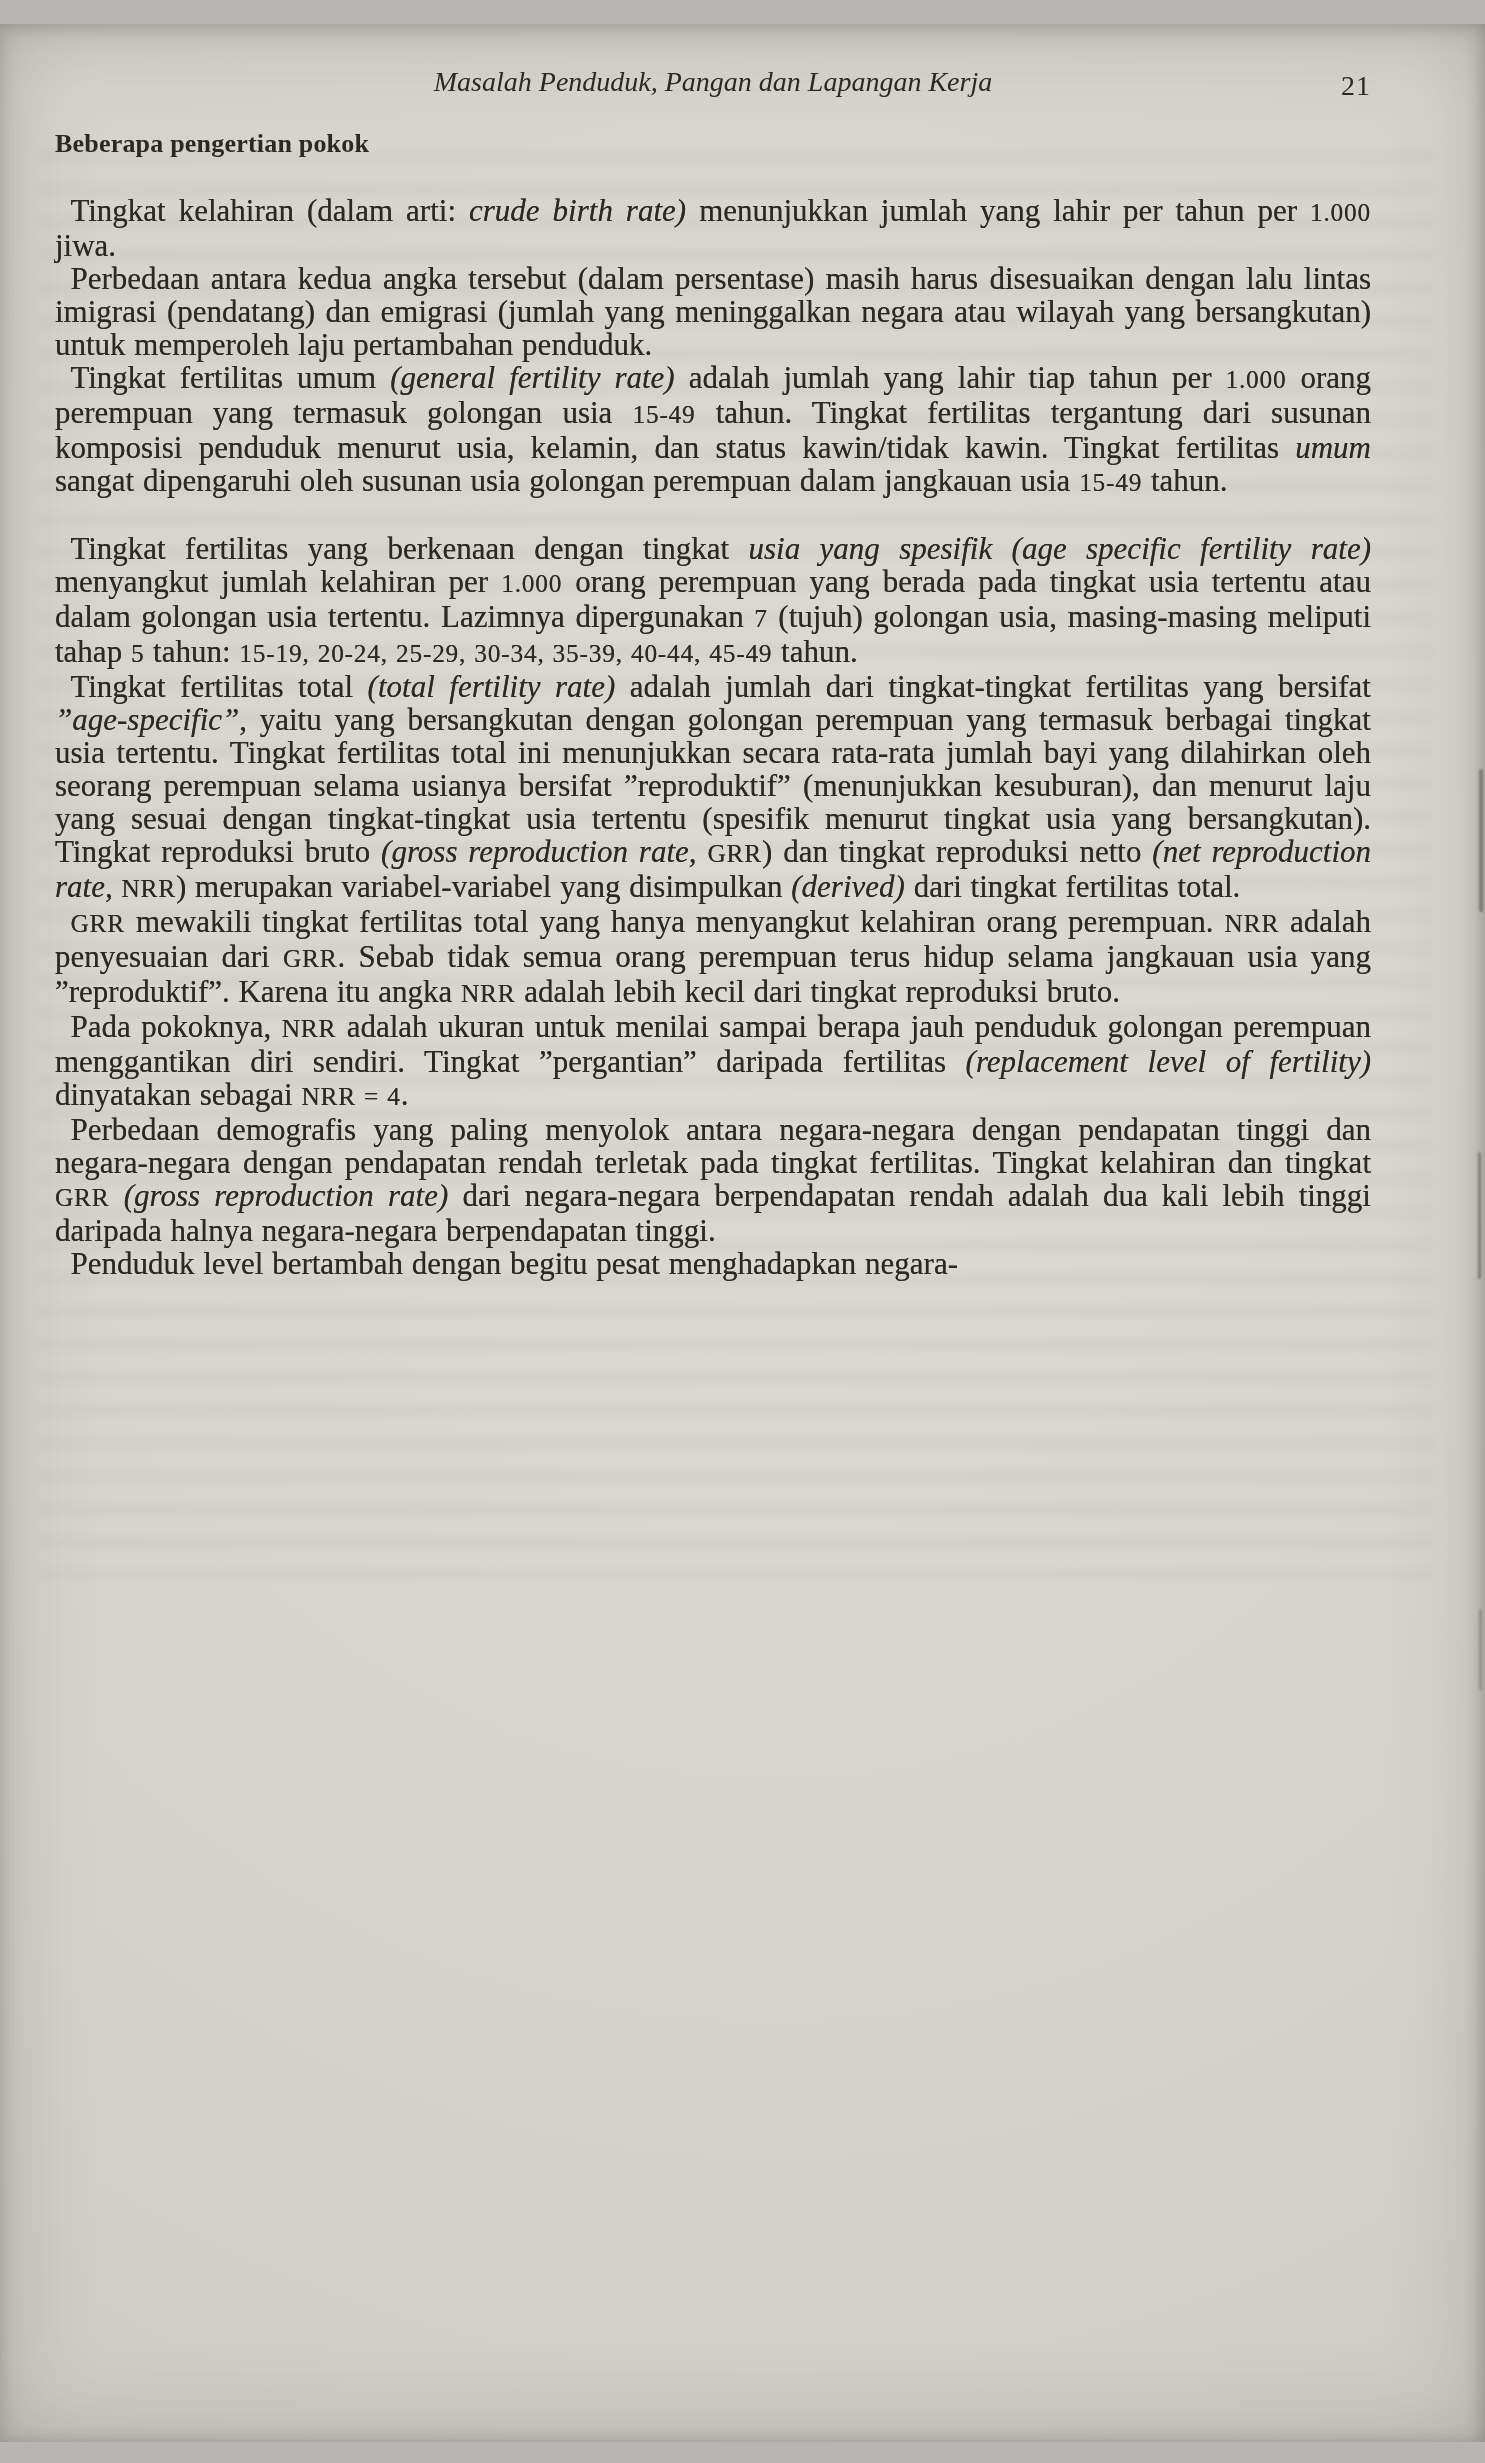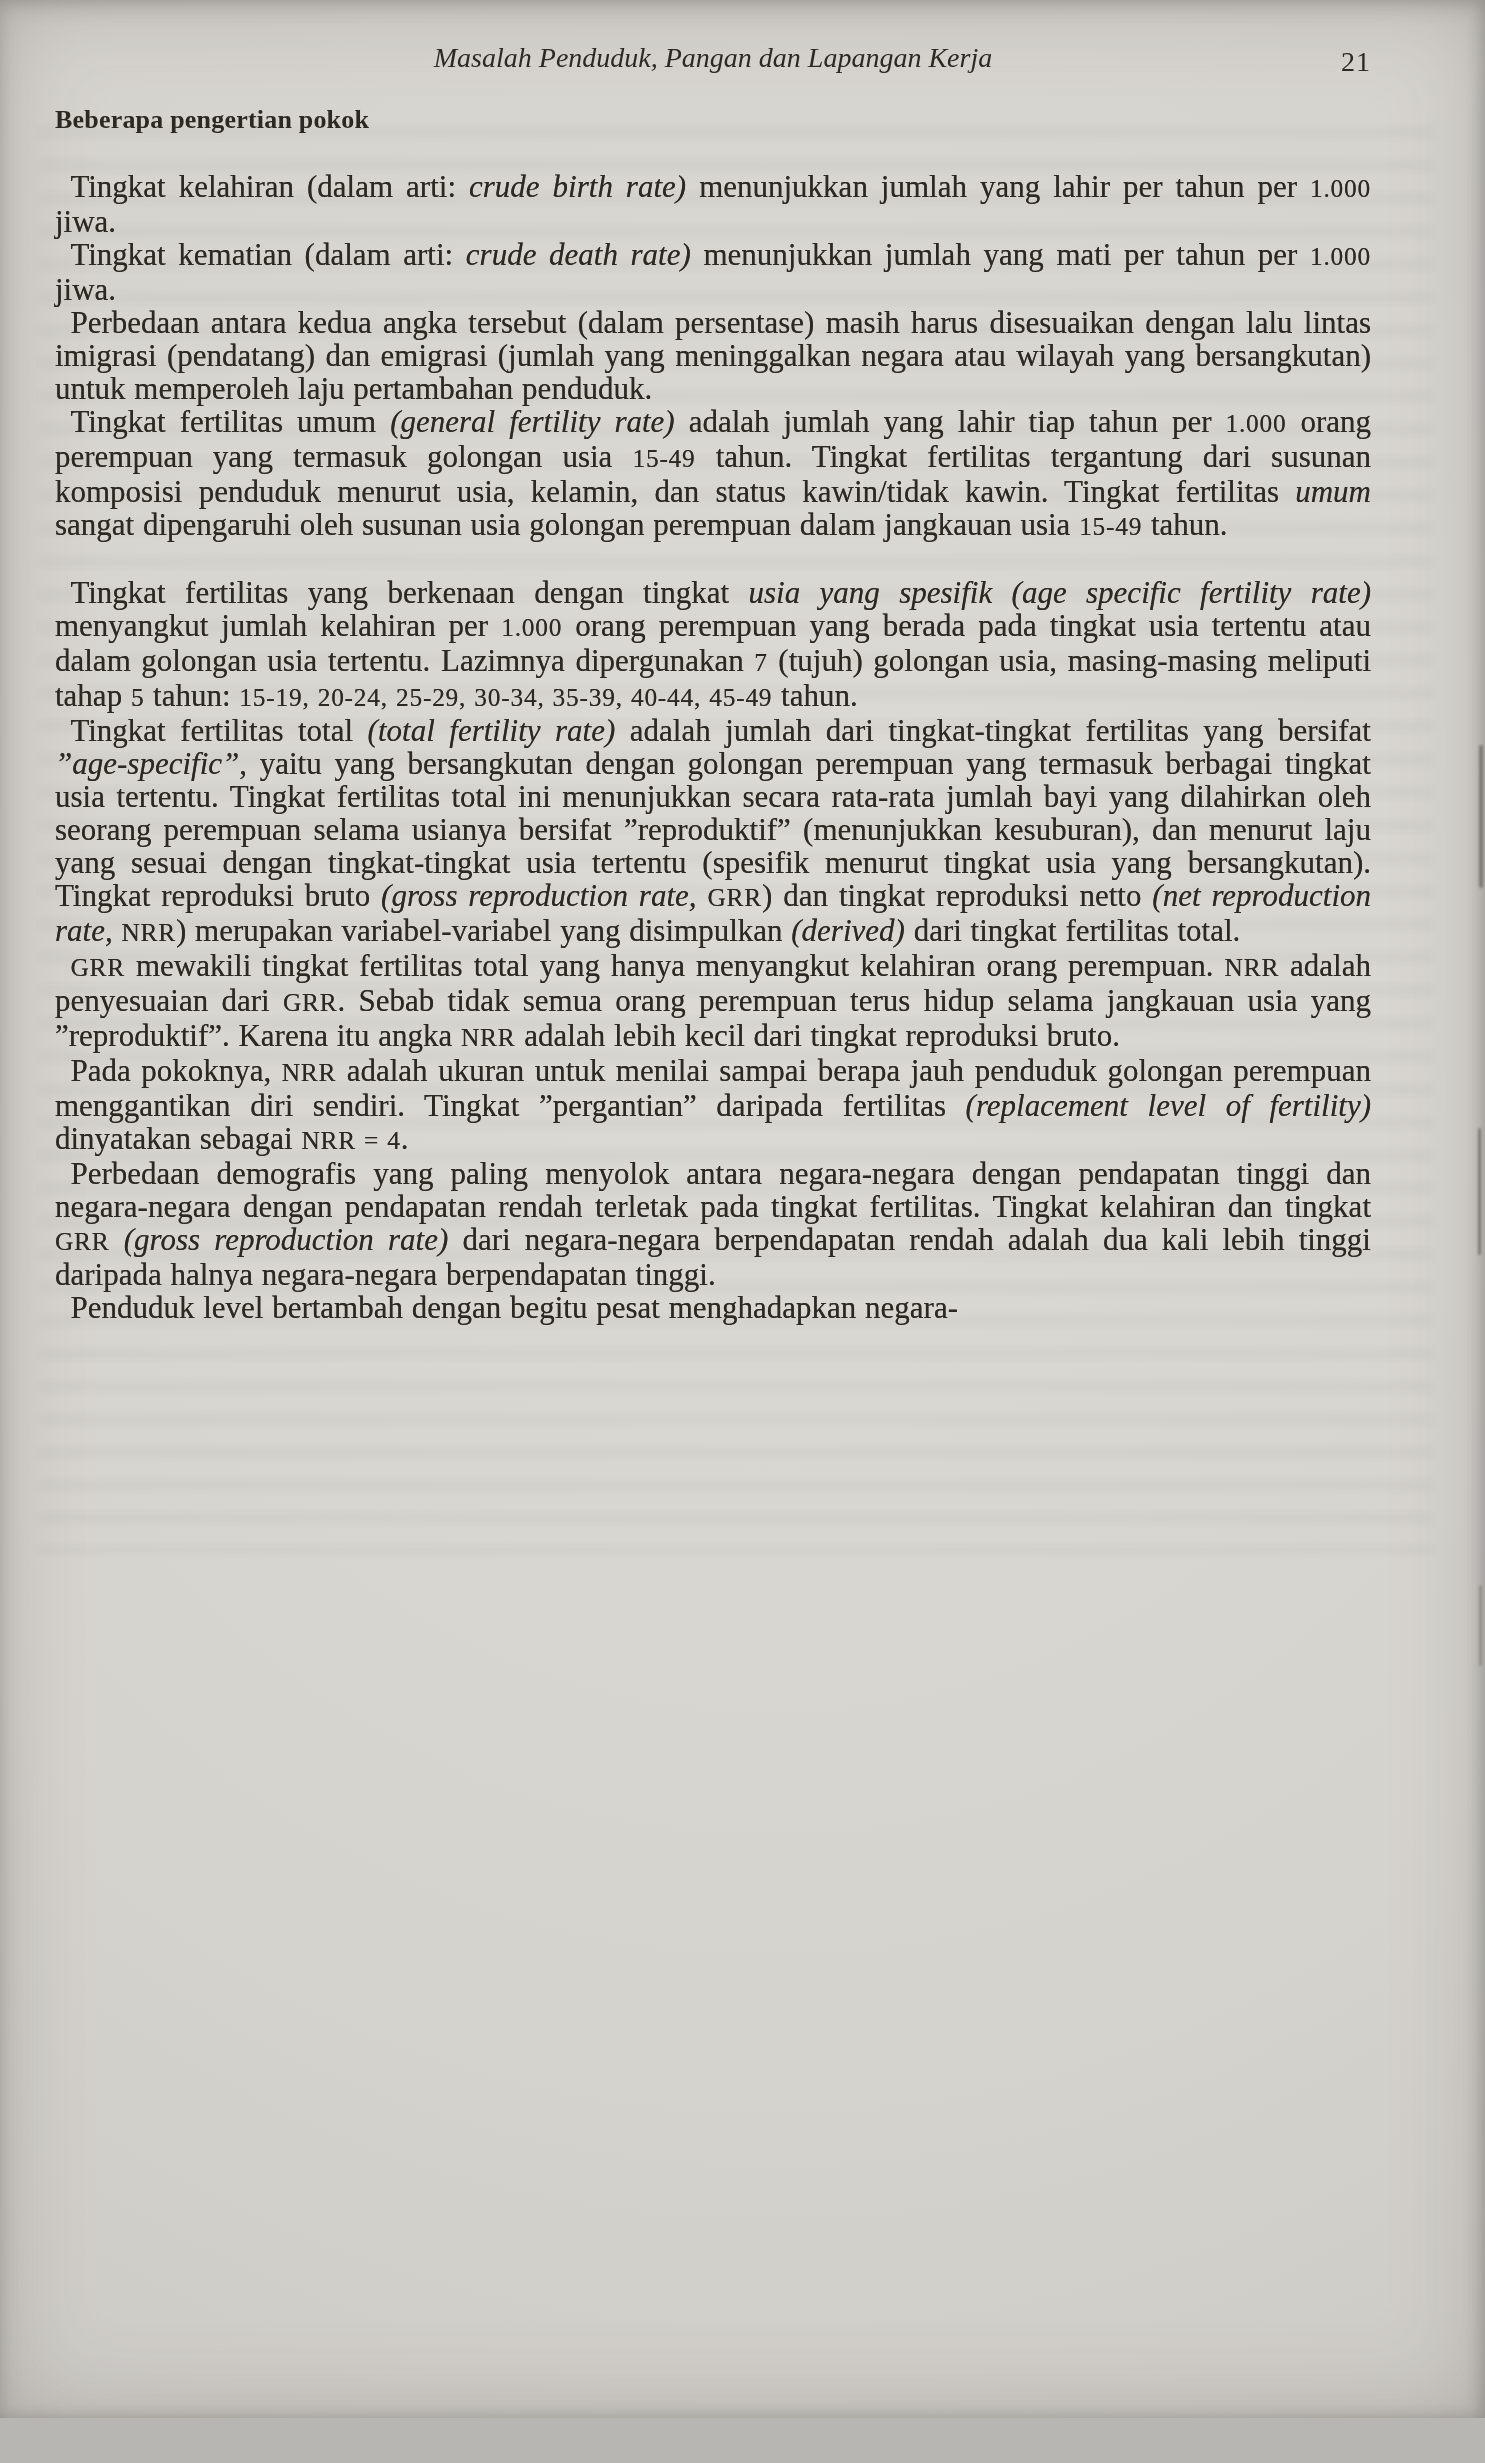--- a/index.html
+++ b/index.html
@@ -13,20 +13,21 @@
     height: 2418px;
     overflow: hidden;
     font-family: "Liberation Serif", "DejaVu Serif", serif;
     color: #2c2822;
     background:
       radial-gradient(130% 85% at 52% 38%, #dcdad5 0%, #d5d3ce 55%, #c8c6c1 100%);
     box-shadow:
       inset 0 0 92px rgba(96, 93, 86, 0.30),
       inset 0 4.8px 21px rgba(70, 68, 62, 0.22),
       inset -5.8px 0 13.5px rgba(80, 77, 70, 0.18);
+    margin-top: 24px;
   }
   .content {
     position: relative;
     padding: 42px 115px 0 55px;
   }
   .running-head {
     position: relative;
     text-align: center;
     font-style: italic;
     font-size: 28px;
@@ -101,21 +102,20 @@
 
     <header class="running-head">
       <span>Masalah Penduduk, Pangan dan Lapangan Kerja</span>
       <span class="page-number">21</span>
     </header>
 
     <h1 class="section-heading">Beberapa pengertian pokok</h1>
 
     <main class="body-text">
         <p><span>Tingkat kelahiran (dalam arti: </span><span class="i">crude birth rate)</span><span> menunjukkan jumlah yang lahir per tahun per </span><span class="sm">1.000</span><span> jiwa.</span></p>
-        <p><span>Tingkat kematian (dalam arti: </span><span class="i">crude death rate)</span><span> menunjukkan jumlah yang mati per tahun per </span><span class="sm">1.000</span><span> jiwa.</span></p>
         <p><span>Perbedaan antara kedua angka tersebut (dalam persentase) masih harus disesuaikan dengan lalu lintas imigrasi (pendatang) dan emigrasi (jumlah yang meninggalkan negara atau wilayah yang bersangkutan) untuk memperoleh laju pertambahan penduduk.</span></p>
         <p><span>Tingkat fertilitas umum </span><span class="i">(general fertility rate)</span><span> adalah jumlah yang lahir tiap tahun per </span><span class="sm">1.000</span><span> orang perempuan yang termasuk golongan usia </span><span class="sm">15-49</span><span> tahun. Tingkat fertilitas tergantung dari susunan komposisi penduduk menurut usia, kelamin, dan status kawin/tidak kawin. Tingkat fertilitas </span><span class="i">umum</span><span> sangat dipengaruhi oleh susunan usia golongan perempuan dalam jangkauan usia </span><span class="sm">15-49</span><span> tahun.</span></p>
         <p class="space-before"><span>Tingkat fertilitas yang berkenaan dengan tingkat </span><span class="i">usia yang spesifik (age specific fertility rate)</span><span> menyangkut jumlah kelahiran per </span><span class="sm">1.000</span><span> orang perempuan yang berada pada tingkat usia tertentu atau dalam golongan usia tertentu. Lazimnya dipergunakan </span><span class="sm">7</span><span> (tujuh) golongan usia, masing-masing meliputi tahap </span><span class="sm">5</span><span> tahun: </span><span class="sm">15-19, 20-24, 25-29, 30-34, 35-39, 40-44, 45-49</span><span> tahun.</span></p>
         <p><span>Tingkat fertilitas total </span><span class="i">(total fertility rate)</span><span> adalah jumlah dari tingkat-tingkat fertilitas yang bersifat </span><span class="i">”age-specific”</span><span>, yaitu yang bersangkutan dengan golongan perempuan yang termasuk berbagai tingkat usia tertentu. Tingkat fertilitas total ini menunjukkan secara rata-rata jumlah bayi yang dilahirkan oleh seorang perempuan selama usianya bersifat ”reproduktif” (menunjukkan kesuburan), dan menurut laju yang sesuai dengan tingkat-tingkat usia tertentu (spesifik menurut tingkat usia yang bersangkutan). Tingkat reproduksi bruto </span><span class="i">(gross reproduction rate,</span><span> </span><span class="sm">GRR</span><span>) dan tingkat reproduksi netto </span><span class="i">(net reproduction rate,</span><span> </span><span class="sm">NRR</span><span>) merupakan variabel-variabel yang disimpulkan </span><span class="i">(derived)</span><span> dari tingkat fertilitas total.</span></p>
         <p><span class="sm">GRR</span><span> mewakili tingkat fertilitas total yang hanya menyangkut kelahiran orang perempuan. </span><span class="sm">NRR</span><span> adalah penyesuaian dari </span><span class="sm">GRR</span><span>. Sebab tidak semua orang perempuan terus hidup selama jangkauan usia yang ”reproduktif”. Karena itu angka </span><span class="sm">NRR</span><span> adalah lebih kecil dari tingkat reproduksi bruto.</span></p>
         <p><span>Pada pokoknya, </span><span class="sm">NRR</span><span> adalah ukuran untuk menilai sampai berapa jauh penduduk golongan perempuan menggantikan diri sendiri. Tingkat ”pergantian” daripada fertilitas </span><span class="i">(replacement level of fertility)</span><span> dinyatakan sebagai </span><span class="sm">NRR = 4</span><span>.</span></p>
         <p><span>Perbedaan demografis yang paling menyolok antara negara-negara dengan pendapatan tinggi dan negara-negara dengan pendapatan rendah terletak pada tingkat fertilitas. Tingkat kelahiran dan tingkat </span><span class="sm">GRR</span><span> </span><span class="i">(gross reproduction rate)</span><span> dari negara-negara berpendapatan rendah adalah dua kali lebih tinggi daripada halnya negara-negara berpendapatan tinggi.</span></p>
         <p><span>Penduduk level bertambah dengan begitu pesat menghadapkan negara-</span></p>
       </main>
 

